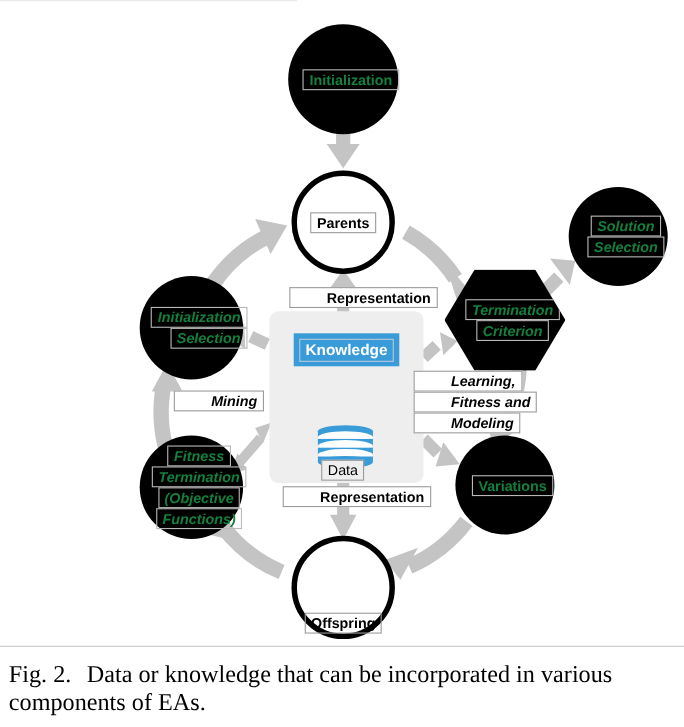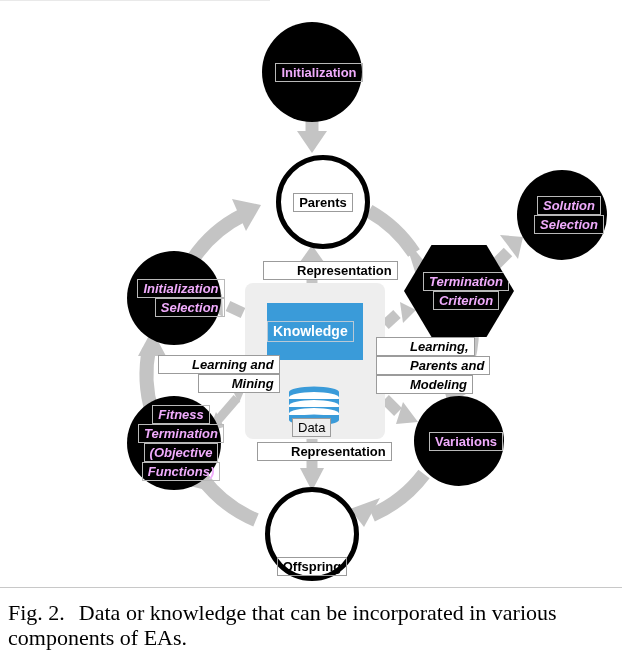--- a/index.html
+++ b/index.html
@@ -61,21 +61,21 @@
     display: inline-block;
     border: 1px solid #9b9b9b;
     padding: 0px 5px;
     line-height: 17px;
     font-weight: bold;
     font-size: 13px;
     white-space: nowrap;
     background: transparent;
   }
   .node.black .chip, .node.hexagon .chip {
-    color: #f0abfc;
+    color: #15803d;
     border-color: #b9b9b9;
     margin-left: 14px;
   }
   .node.white .chip {
     color: #000000;
     border-color: #9b9b9b;
   }
   .chiplines { display: flex; flex-direction: column; font-style: italic; }
   .chiplines.r { align-items: flex-end; }
   .chiplines.l { align-items: flex-start; }
@@ -89,24 +89,25 @@
     width: 140px;
     height: 156px;
     background: #eeeeee;
     border-radius: 8px;
   }
   #knowledge-box {
     position: absolute;
     left: 267px;
     top: 303px;
     width: 96px;
-    height: 57px;
+    height: 30px;
     background: #3a9bd9;
     display: flex;
     align-items: center;
+    justify-content: center;
   }
   #knowledge-box .chip {
     color: #ffffff;
     border-color: #b9c9d6;
     font-size: 14px;
     line-height: 19px;
   }
   #db-icon {
     position: absolute;
     left: 287px;
@@ -266,21 +267,21 @@
   </svg>
 
   <div id="data-label">
     <span class="chip">Data</span>
   </div>
 
   <div class="node black circle" style="left:262px; top:22px; width:100px; height:100px;">
     <span class="chip">Initialization</span>
   </div>
 
-  <div class="node white circle" style="left:276px; top:155px; width:94px; height:94px;">
+  <div class="node white circle" style="left:265px; top:155px; width:94px; height:94px;">
     <span class="chip">Parents</span>
   </div>
 
   <div class="node black circle" style="left:127px; top:251px; width:94px; height:94px;">
     <div class="chiplines r">
       <span class="chip">Initialization</span>
       <span class="chip">Selection</span>
     </div>
   </div>
 
@@ -318,29 +319,28 @@
   <div class="freelabel" style="left:263px; top:261px;">
     <span class="chip">Representation</span>
   </div>
 
   <div class="freelabel" style="left:257px; top:442px;">
     <span class="chip">Representation</span>
   </div>
 
   <div class="freelabel" style="left:158px; top:355px;">
     <div class="chiplines r">
-      <span class="chip">Learning and</span>
       <span class="chip">Mining</span>
     </div>
   </div>
 
   <div class="freelabel" style="left:376px; top:337px;">
     <div class="chiplines l">
       <span class="chip">Learning,</span>
-      <span class="chip">Parents and</span>
+      <span class="chip">Fitness and</span>
       <span class="chip">Modeling</span>
     </div>
   </div>
 
 </div>
 
 <div id="caption">
   <span class="cap-lead">Fig. 2.</span><span>Data or knowledge that can be incorporated in various components of EAs.</span>
 </div>
 

